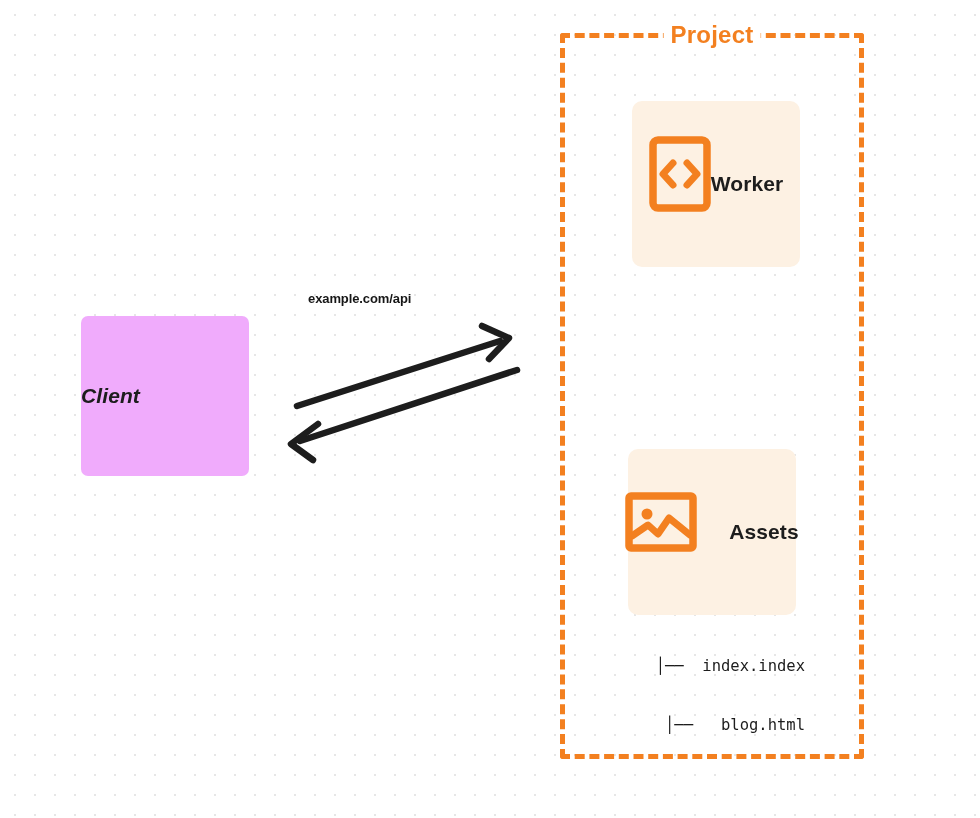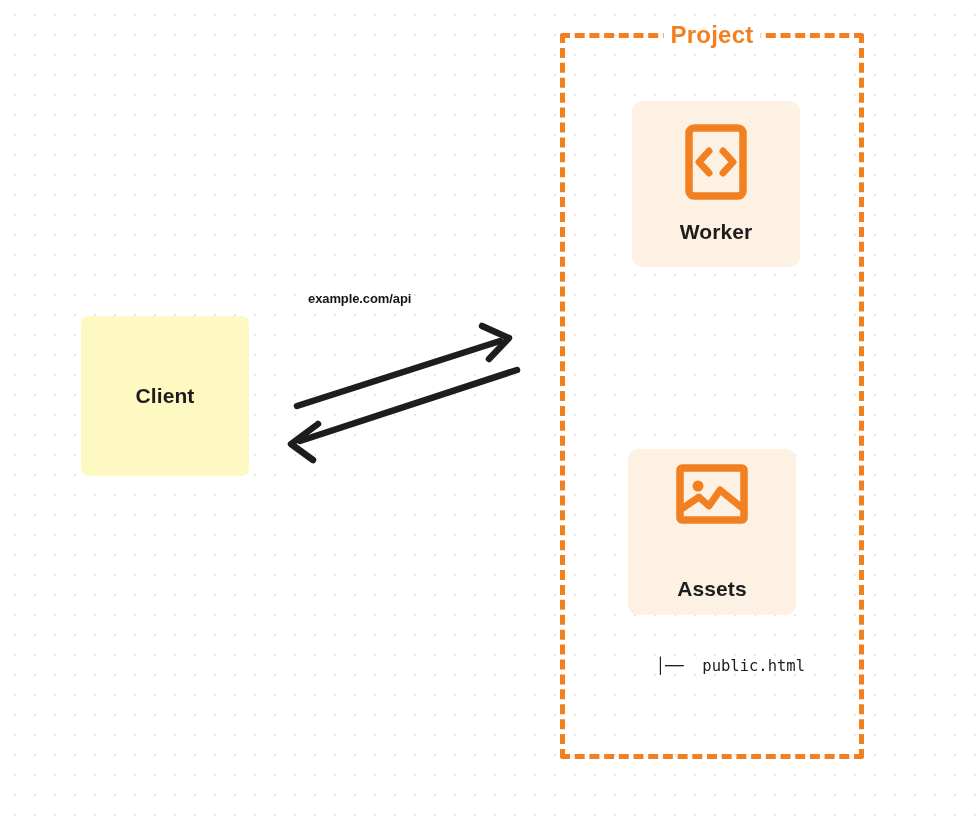--- a/index.html
+++ b/index.html
@@ -26,25 +26,25 @@
     height: 818px;
   }
 
   
   #client-box {
     position: absolute;
     left: 81px;
     top: 316px;
     width: 168px;
     height: 160px;
-    background: #fef9c3;
+    background: #f0abfc;
     border-radius: 7px;
     display: flex;
     align-items: center;
-    justify-content: center;
+    font-style: italic;
   }
   #client-label {
     font-size: 21px;
     font-weight: bold;
     color: #1d1d1d;
     letter-spacing: 0.1px;
   }
 
   
   #arrows-layer {
@@ -94,21 +94,21 @@
     letter-spacing: 0.2px;
     white-space: nowrap;
   }
 
   
   .node-card {
     position: absolute;
     background: #fdf1e3;
     border-radius: 10px;
     display: flex;
-    flex-direction: column;
+    flex-direction: row;
     align-items: center;
     justify-content: center;
   }
   #worker-card {
     left: 632px;
     top: 101px;
     width: 168px;
     height: 166px;
   }
   #assets-card {
@@ -192,17 +192,18 @@
       <svg width="72" height="62" viewBox="0 0 72 62" fill="none">
         <rect x="4" y="5" width="64" height="52" rx="2" ry="2" stroke="#f38020" stroke-width="7.5" fill="none"></rect>
         <circle cx="22" cy="23" r="5.5" fill="#f38020"></circle>
         <path d="M 7 45 L 23 34 L 33 43 L 44 27 L 65 44" stroke="#f38020" stroke-width="7" stroke-linecap="round" stroke-linejoin="round" fill="none"></path>
       </svg>
     </span>
     <span class="node-label">Assets</span>
   </div>
 
   <div id="file-tree">
-    <span class="tree-line">   │──  public.html</span>
+    <span class="tree-line">   │──  index.index</span>
+    <span class="tree-line">   │──   blog.html</span>
     
   </div>
 
 </div>
 
 </body></html>

